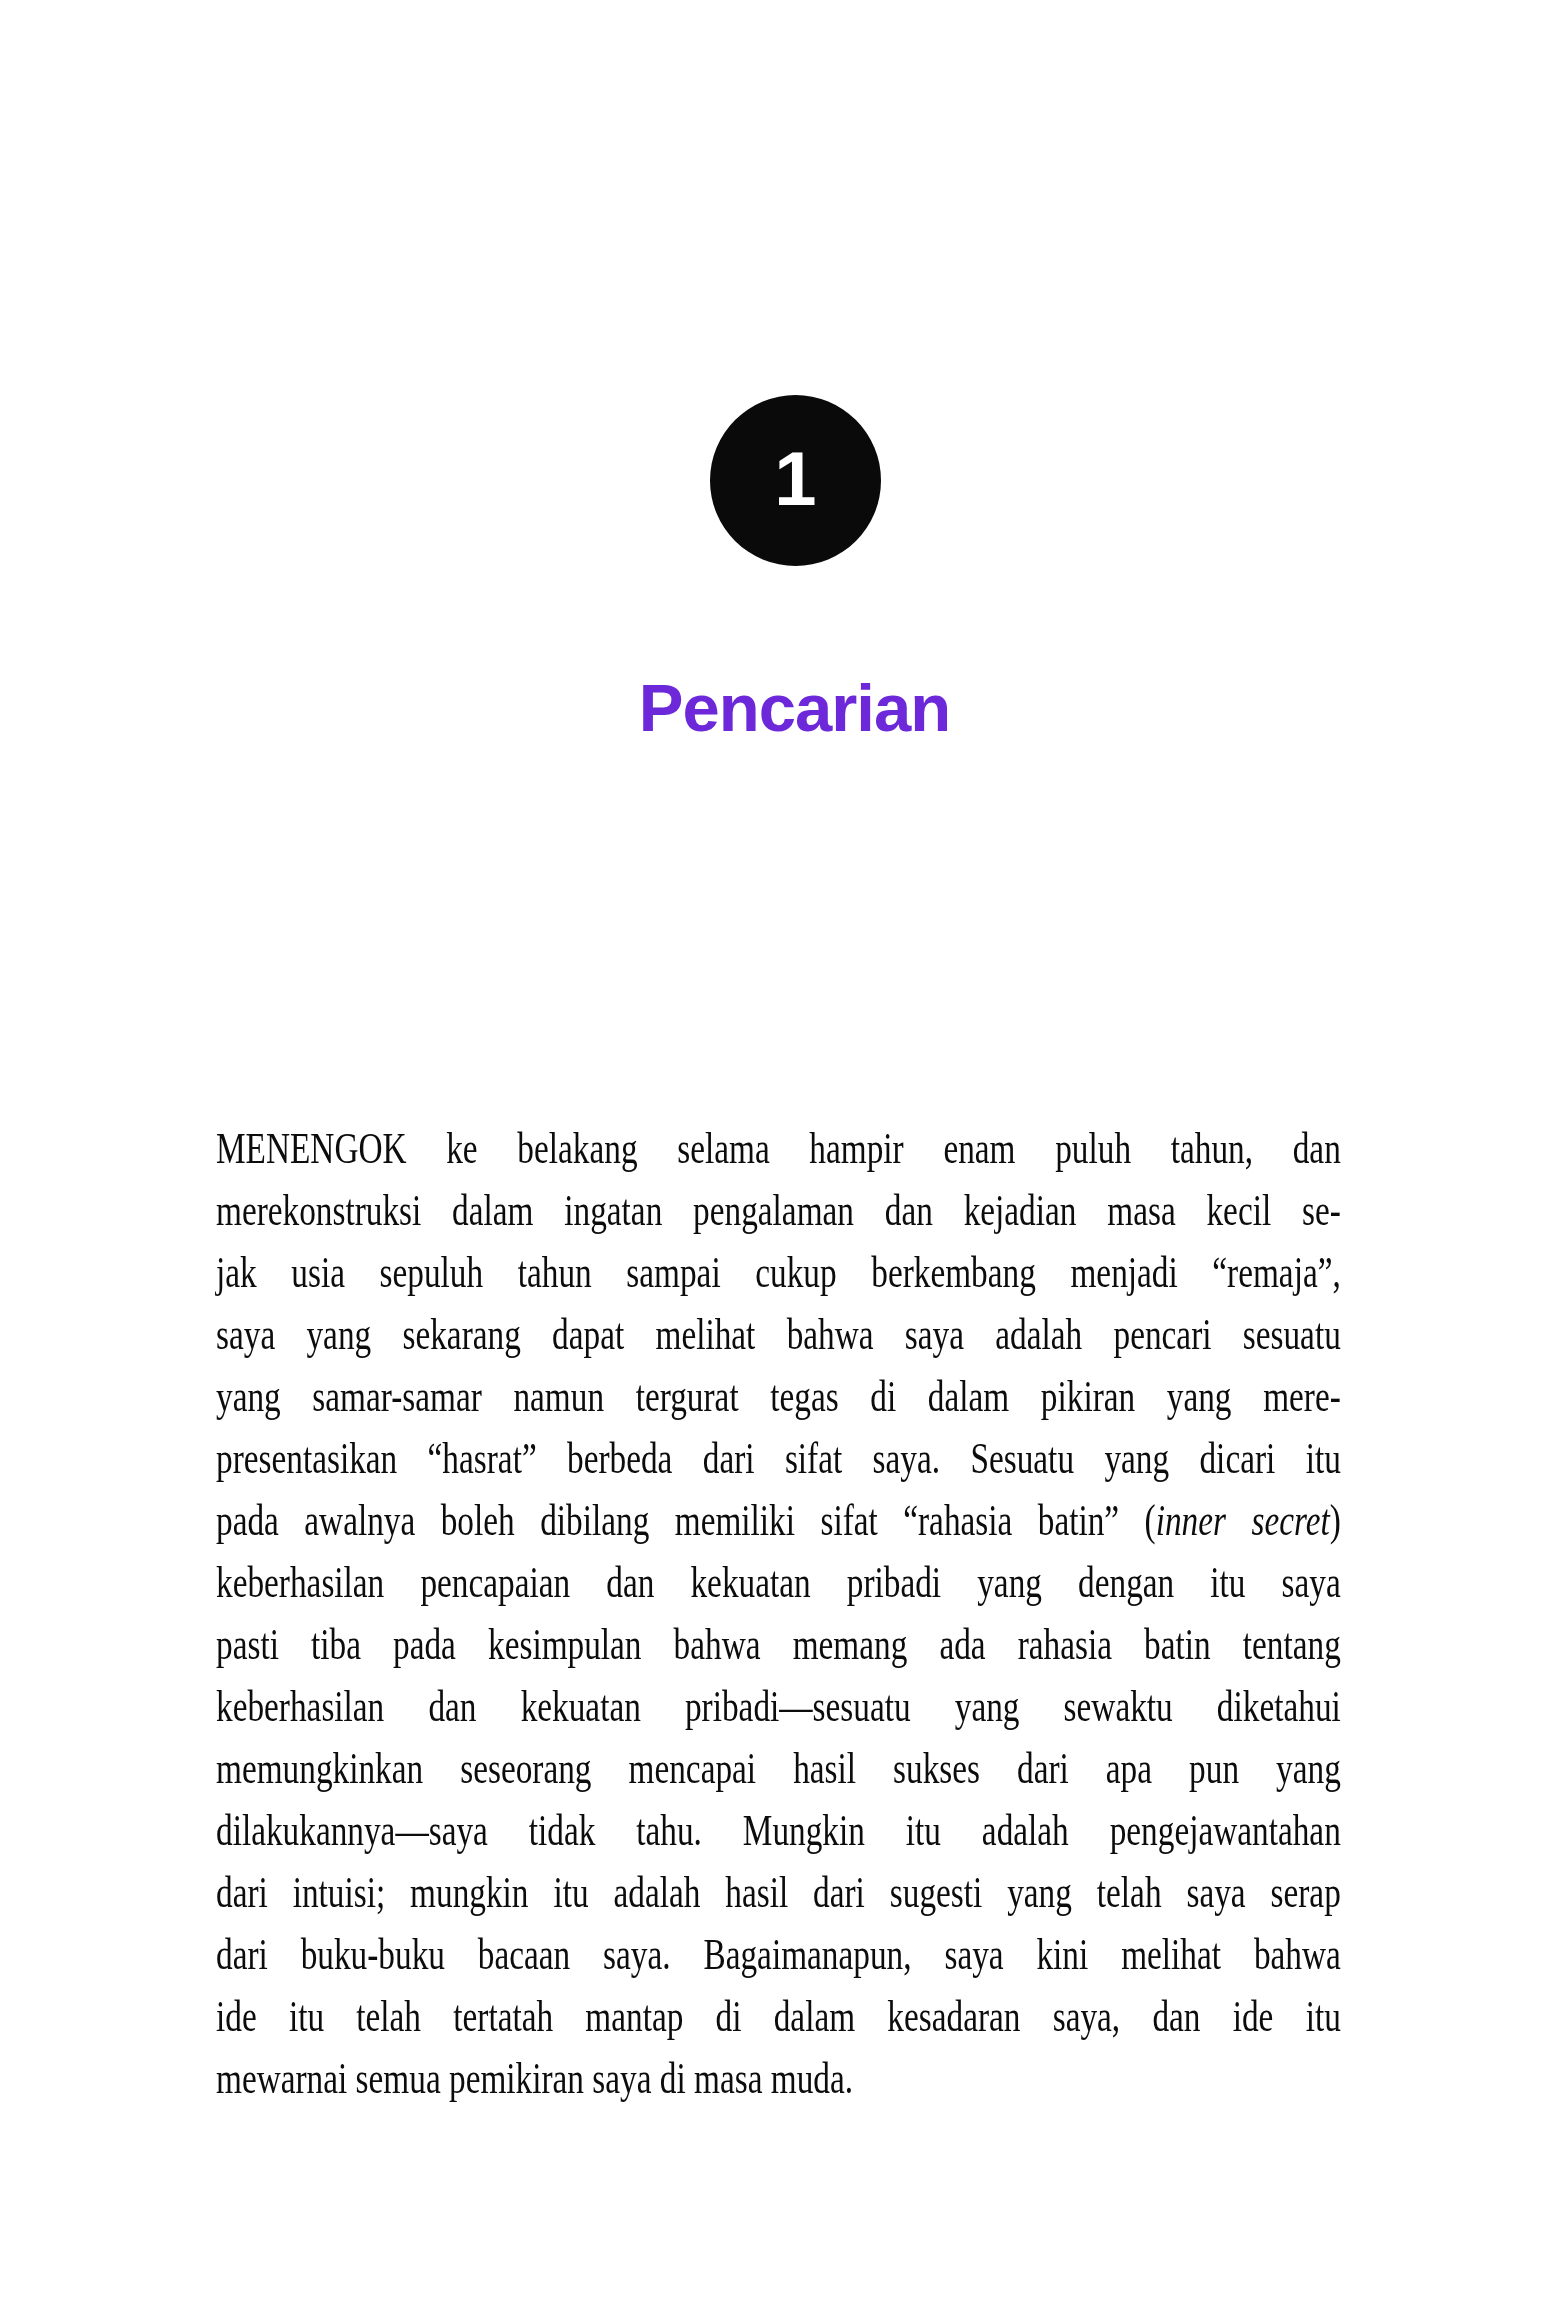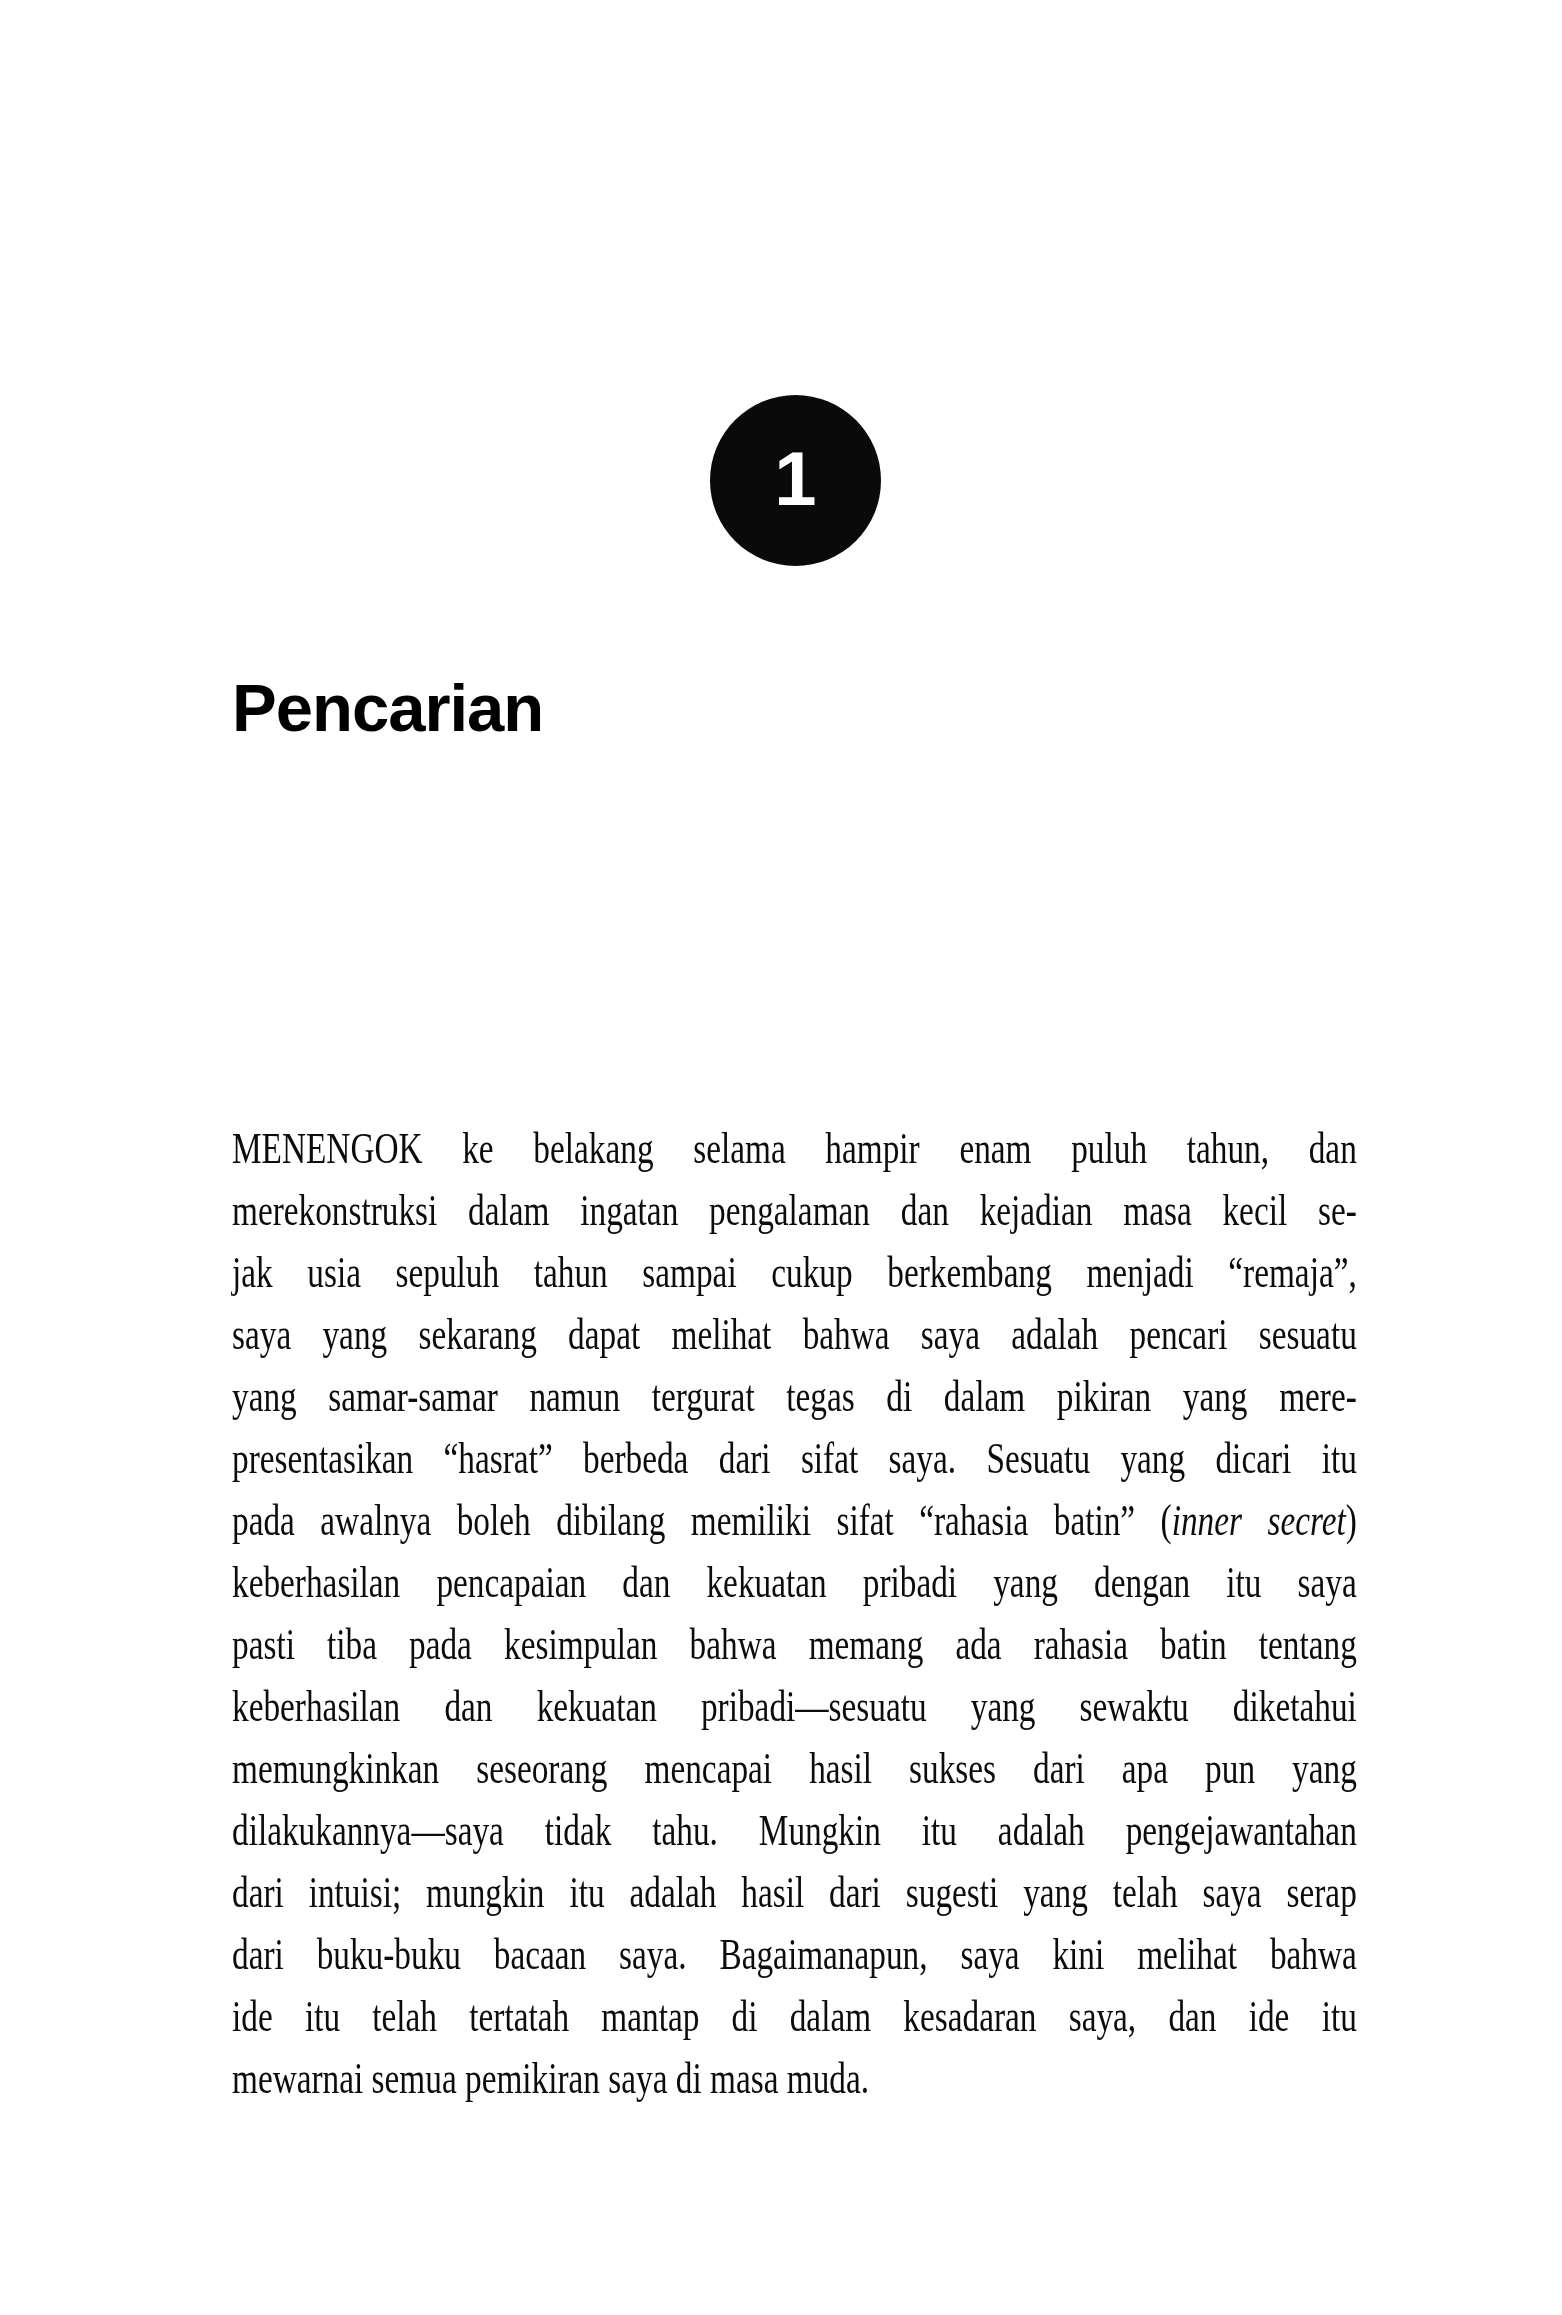--- a/index.html
+++ b/index.html
@@ -38,33 +38,33 @@
     line-height:1;
     color:#ffffff;
     transform:translateY(-2px);
   }
   
   .chapter-title {
     position:absolute;
     top:674px;
     left:232px;
     width:1125px;
-    text-align:left;
+    text-align:center;
     font-family:"Liberation Sans", sans-serif;
     font-weight:700;
     font-size:67px;
     line-height:1;
     letter-spacing:-1px;
-    color:#000000;
+    color:#6d28d9;
   }
   
   .body-text {
     position:absolute;
     top:1117px;
-    left:232px;
+    left:216px;
     width:1125px;
   }
   .line {
     width:1520px;
     transform:scaleX(0.74);
     transform-origin:0 0;
     font-size:45px;
     line-height:62px;
     text-align:justify;
     text-align-last:justify;

